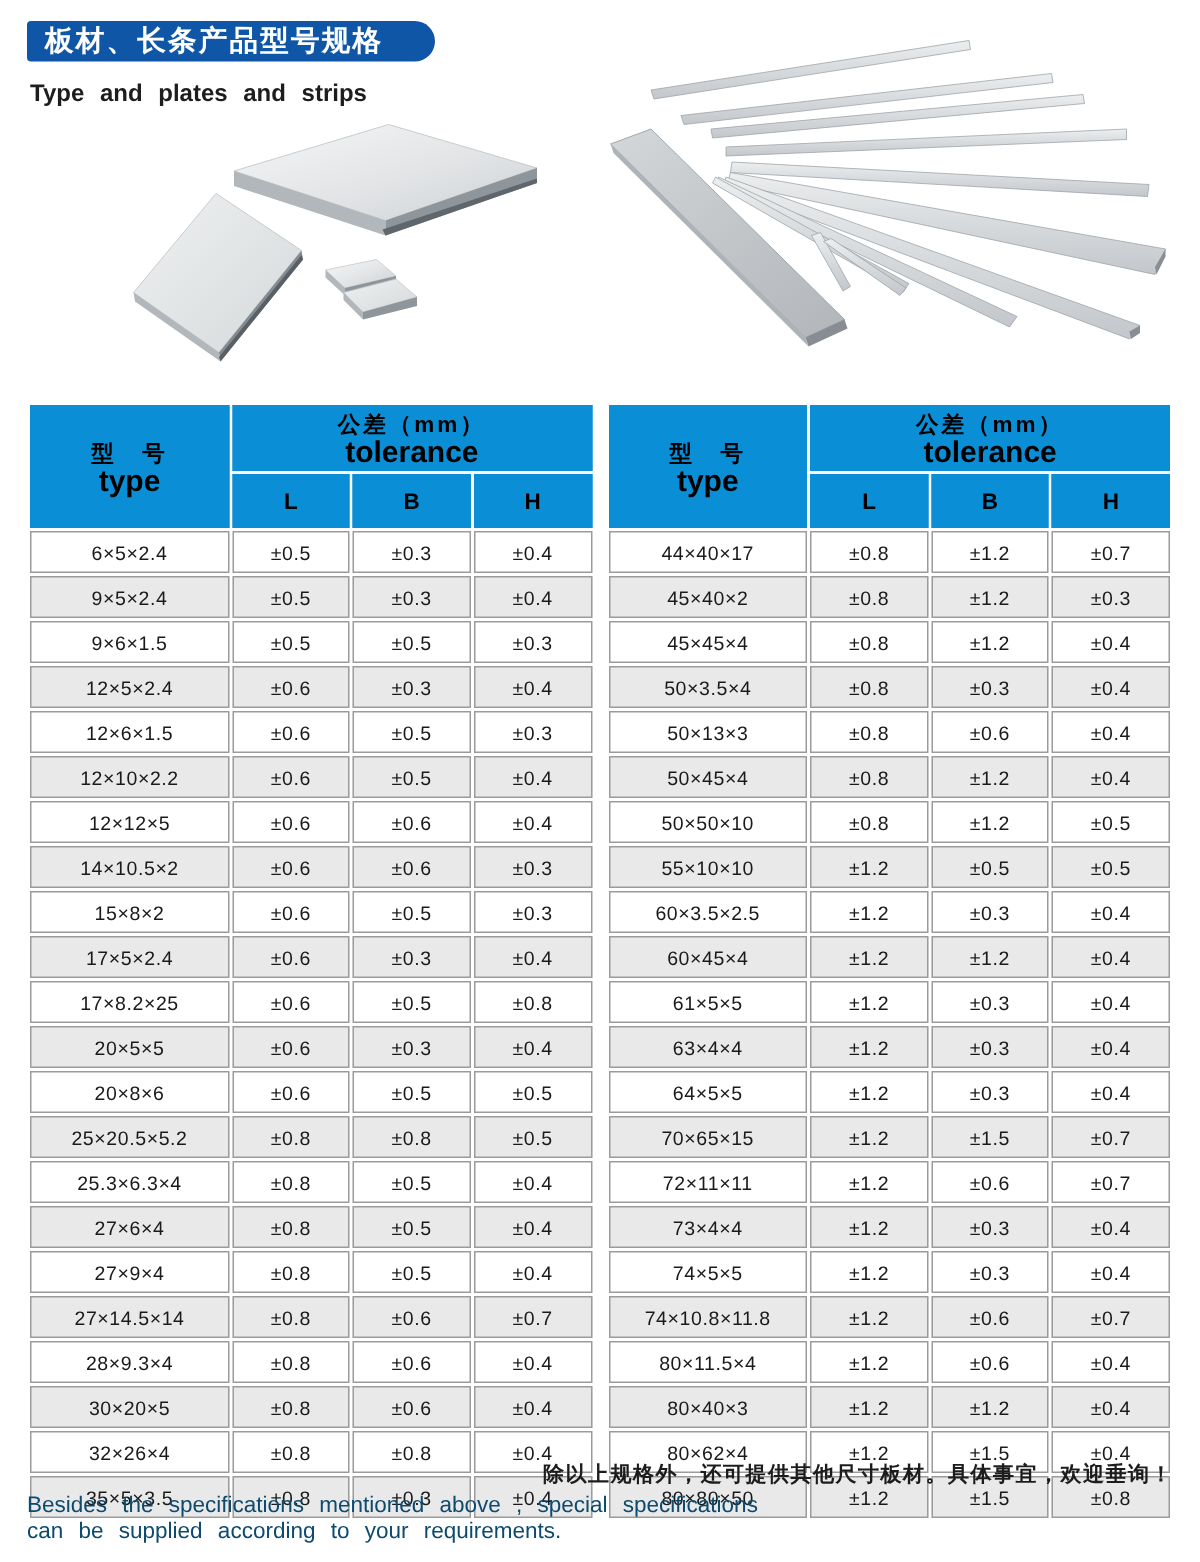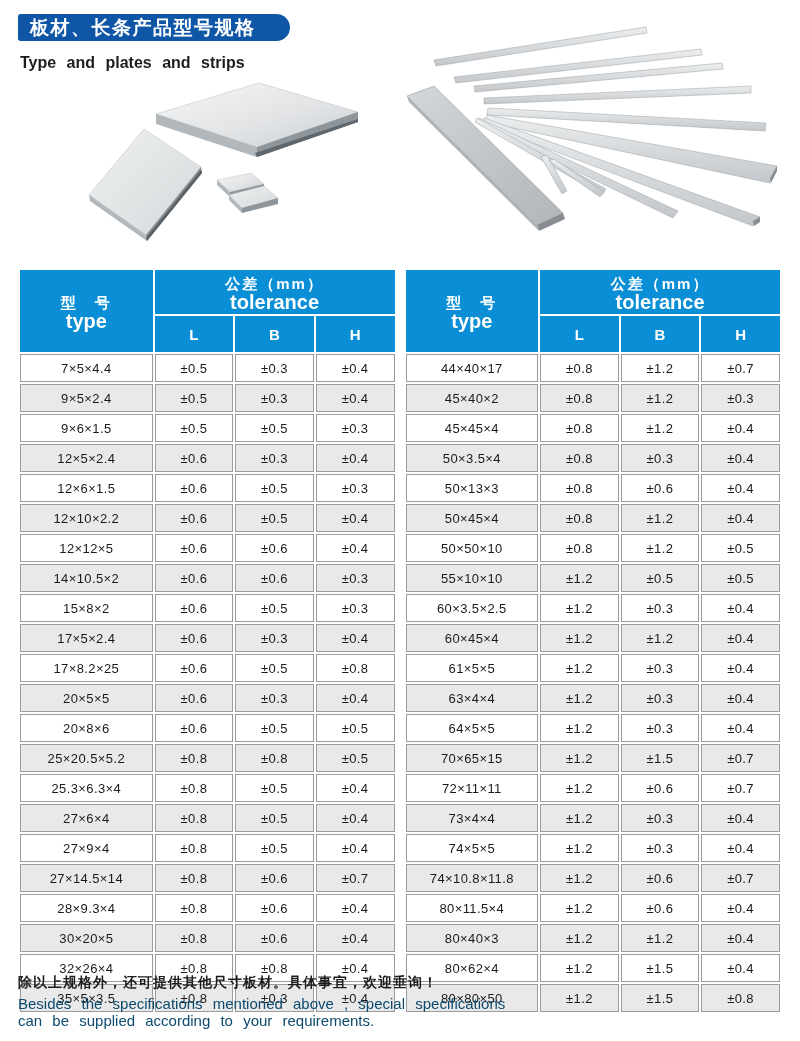--- a/index.html
+++ b/index.html
@@ -29,33 +29,33 @@
   }
   table.spec{
     border-collapse:separate;border-spacing:2px;table-layout:fixed;
     width:379px;background:#ffffff;
   }
   table.spec th,table.spec td{
     border:1px solid #9b9b9b;text-align:center;vertical-align:middle;
     color:#1a1a1a;overflow:hidden;white-space:nowrap;
   }
   table.spec thead th{
-    background:#0a8fd6;border-color:#0a8fd6;color:#ffffff;font-weight:bold;
+    background:#0a8fd6;border-color:#0a8fd6;color:#000000;font-weight:bold;
   }
   th.th-type{width:36%;}
   .th-zh{font-size:15px;letter-spacing:2px;line-height:19px;}
   .th-en{font-size:20px;line-height:18px;}
   tr.h1 th{height:40px;}
   tr.h2 th{height:32px;font-size:15px;}
   table.spec td{height:24px;font-size:13px;letter-spacing:0.4px;}
   table.spec tbody tr:nth-child(even) td{background:#e9e9e9;}
   table.spec tbody tr:nth-child(odd) td{background:#ffffff;}
   
   .footer{position:absolute;left:18px;top:974px;width:764px;color:#1c1c1c;}
-  .footer-zh{font-size:14px;font-weight:bold;letter-spacing:1px;margin-bottom:3px;}
+  .footer-zh{font-size:14px;font-weight:bold;letter-spacing:1px;margin-bottom:3px;text-align:right;}
   .footer-en{font-size:15px;line-height:17px;word-spacing:6px;color:#0c4a6e;}
 </style>
 </head>
 <body>
 
 <div class="page">
 
   <div class="title-bar">板材、长条产品型号规格</div>
   <div class="subtitle">Type and plates and strips</div>
 
@@ -156,21 +156,21 @@
           </th>
         </tr>
         <tr class="h2">
           <th>L</th>
           <th>B</th>
           <th>H</th>
         </tr>
       </thead>
       <tbody>
           <tr>
-            <td>7×5×4.4</td>
+            <td>6×5×2.4</td>
             <td>±0.5</td>
             <td>±0.3</td>
             <td>±0.4</td>
           </tr>
           <tr>
             <td>9×5×2.4</td>
             <td>±0.5</td>
             <td>±0.3</td>
             <td>±0.4</td>
           </tr>

